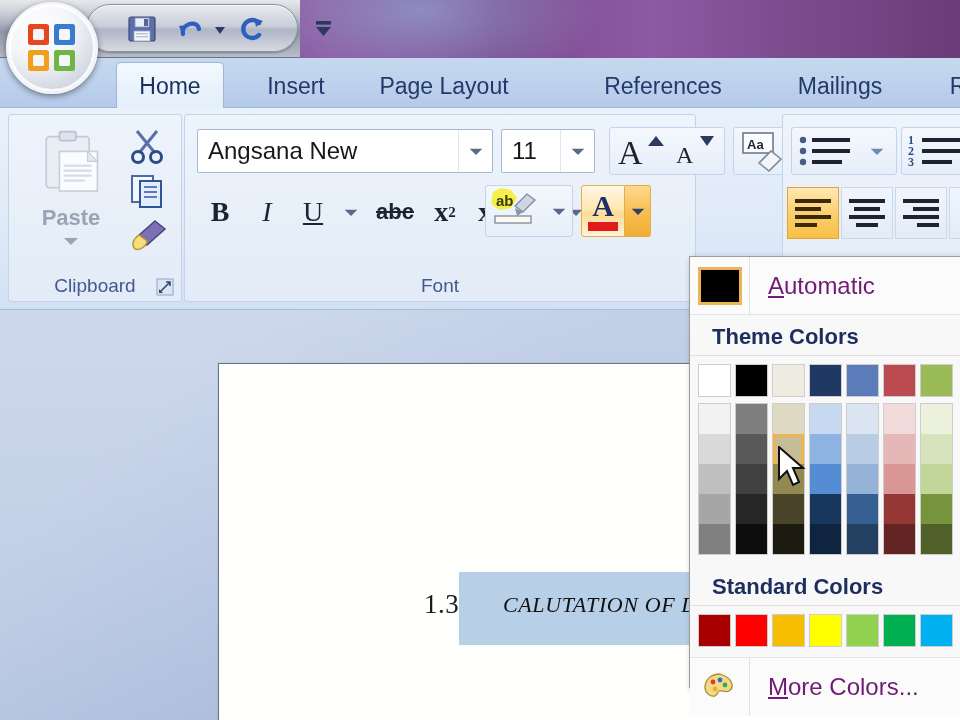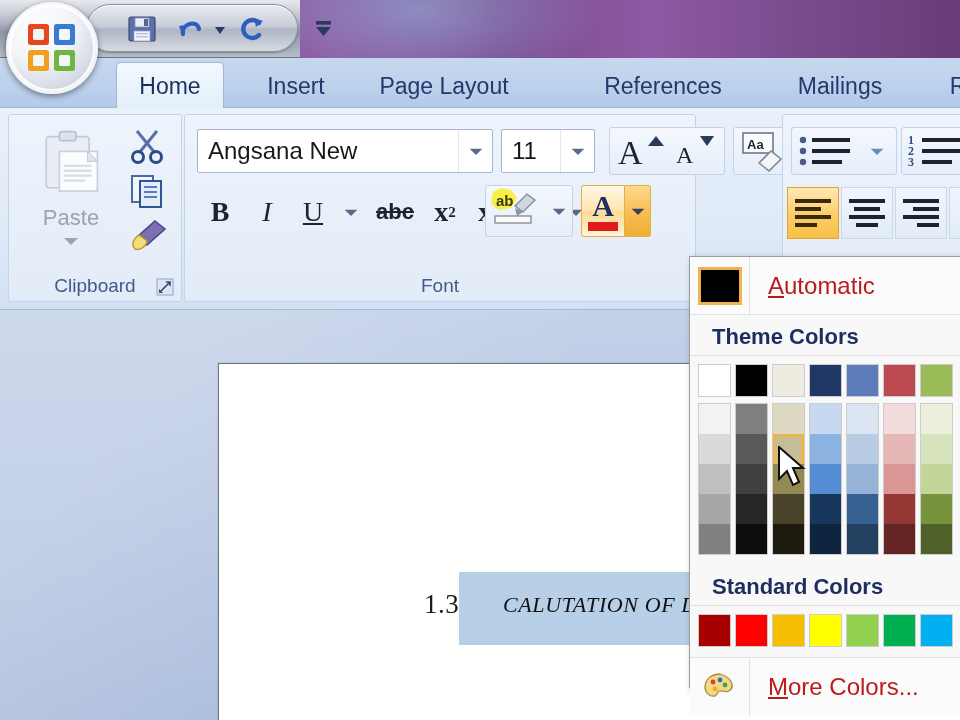--- a/index.html
+++ b/index.html
@@ -98,21 +98,21 @@
     text-align: center; font-size: 19px; color: #45598a;
     display:flex; align-items:center; justify-content:center;
   }
 
   
   #g-clipboard { left: 8px; width: 174px;
     background: linear-gradient(180deg,#eef4fc,#e2ebf7);
     border:1px solid #c3d4ea; border-radius:3px; }
   .paste-btn { position:absolute; left:12px; top:10px; width:100px; height:126px;
     display:flex; flex-direction:column; align-items:center; justify-content:flex-start; cursor:default;}
-  .paste-label { font-size:22px; color:#9aa4b5; margin-top:4px;}
+  .paste-label { font-size:22px; color:#9aa4b5; margin-top:4px;font-weight:bold;}
   .paste-caret { margin-top:2px; }
   .clip-mini { position:absolute; left:116px; width:46px; height:40px; cursor:default;}
   .clipboard-dialog-launcher { position:absolute; right:6px; bottom:4px; width:20px; height:20px; cursor:default;}
 
   
   #g-font { left: 184px; width: 512px;
     background: linear-gradient(180deg,#eef4fc,#e2ebf7);
     border:1px solid #c3d4ea; border-radius:3px; }
   .combo {
     position:absolute; height:44px; background:#fff;
@@ -195,21 +195,21 @@
     z-index: 50;
     font-family:"Liberation Sans", sans-serif;
   }
   .cm-row-auto {
     height:58px; display:flex; align-items:center; gap:0;
     background:#fbfbfb; border-bottom:1px solid #e3e3e3; cursor:default;
   }
   .cm-icon-col { width:60px; height:58px; display:flex; align-items:center; justify-content:center;
     border-right:1px solid #e1e1e1; }
   .auto-swatch { width:44px; height:38px; background:#000; border:3px solid #eeb44f; }
-  .cm-text { font-size:24px; color:#b91c1c; padding-left:18px; }
+  .cm-text { font-size:24px; color:#701a75; padding-left:18px; }
   .cm-text u { text-decoration: underline; }
 
   .cm-section {
     padding:9px 0 5px 22px; font-size:22px; font-weight:bold; color:#1c2d5e;
     border-bottom:1px solid #e0e0e0;
   }
   .swatch-grid { padding:8px 8px 0 8px; }
   .grid-row { display:flex; gap:4px; }
   .sw {
     width:33px; height:33px; border:1px solid #cdcdcd; cursor:default;

